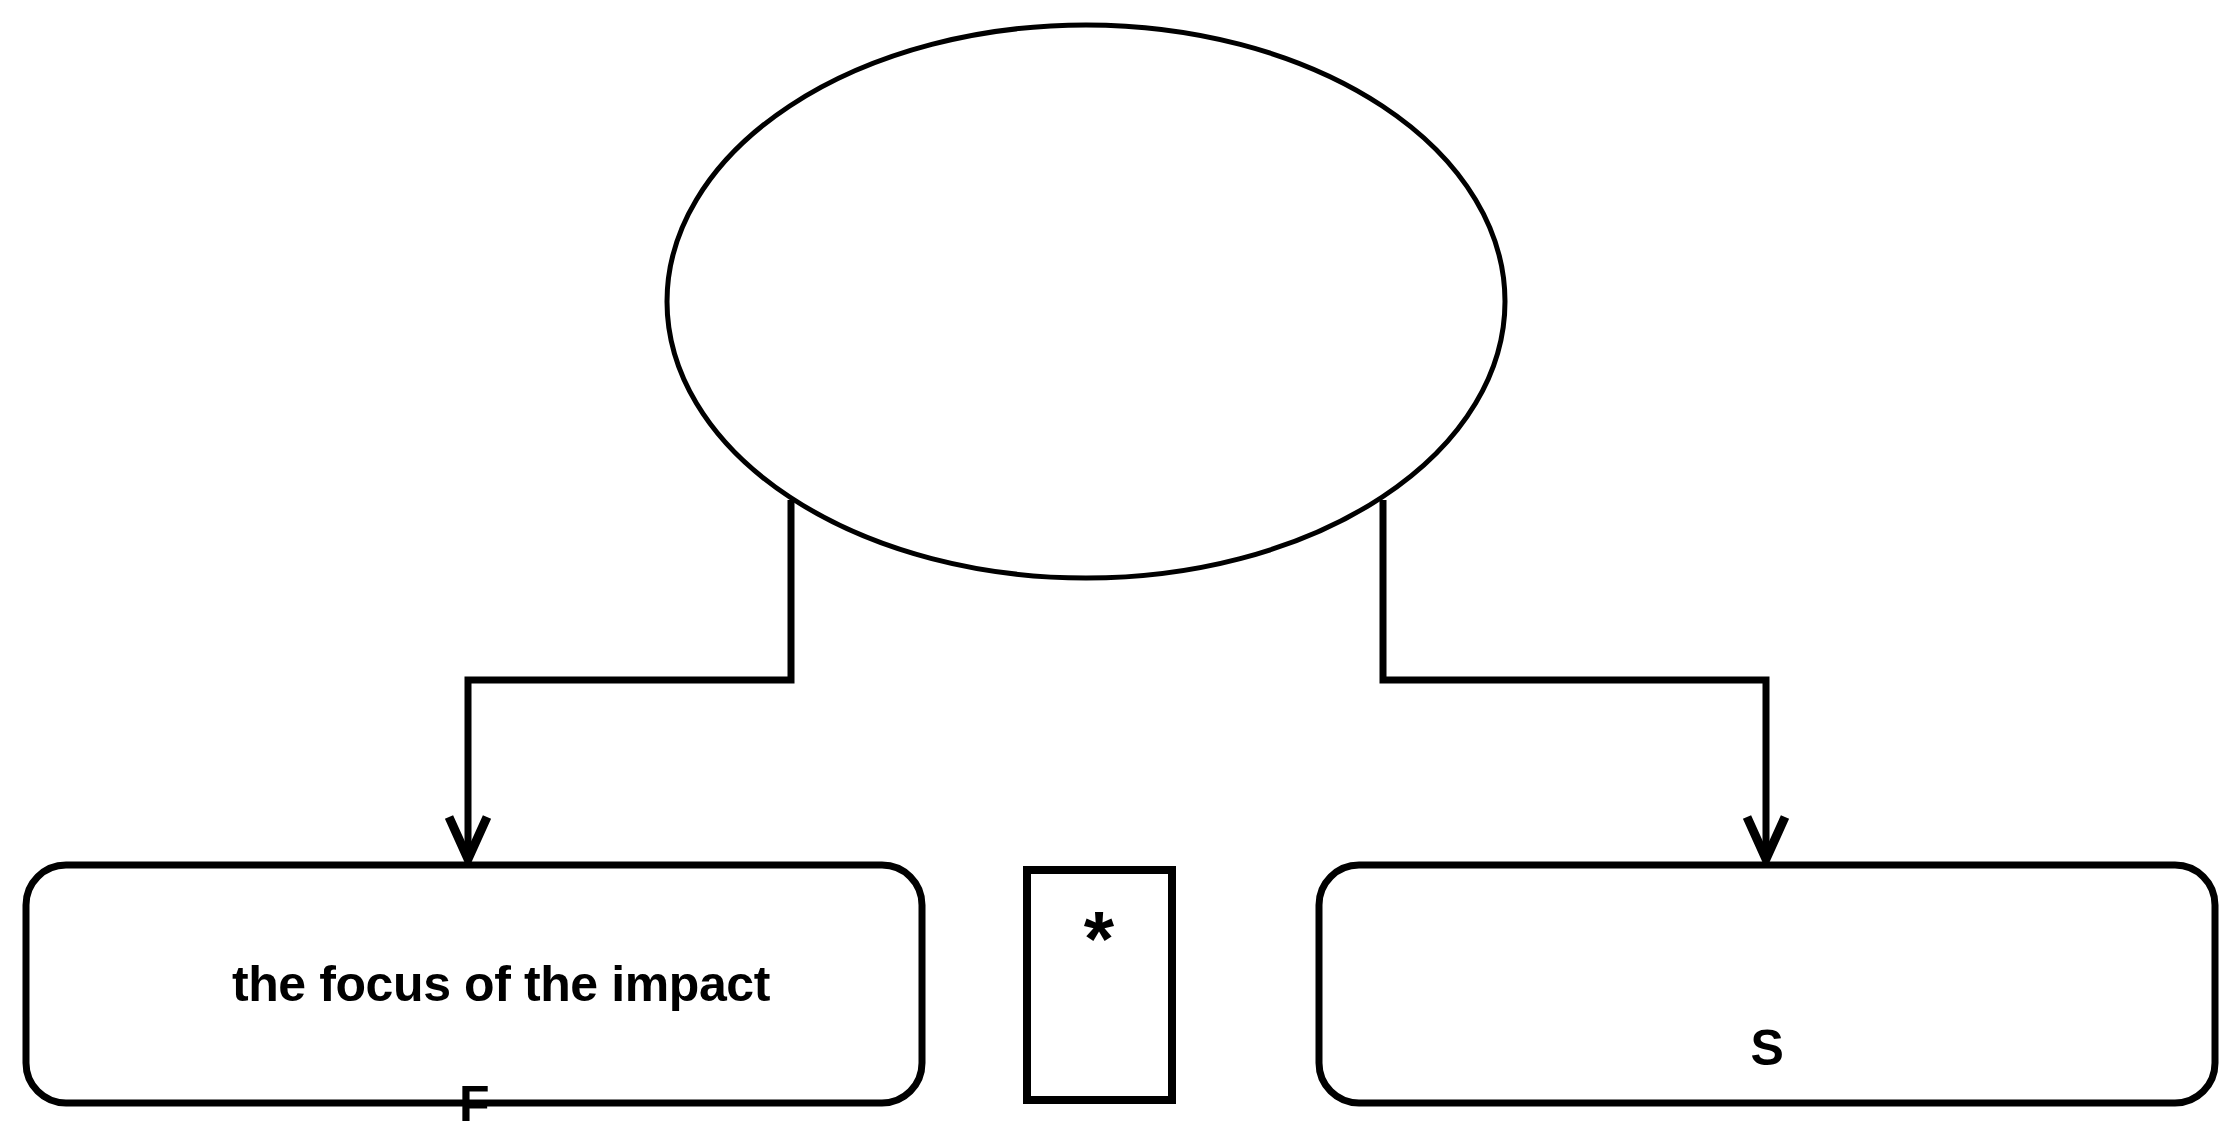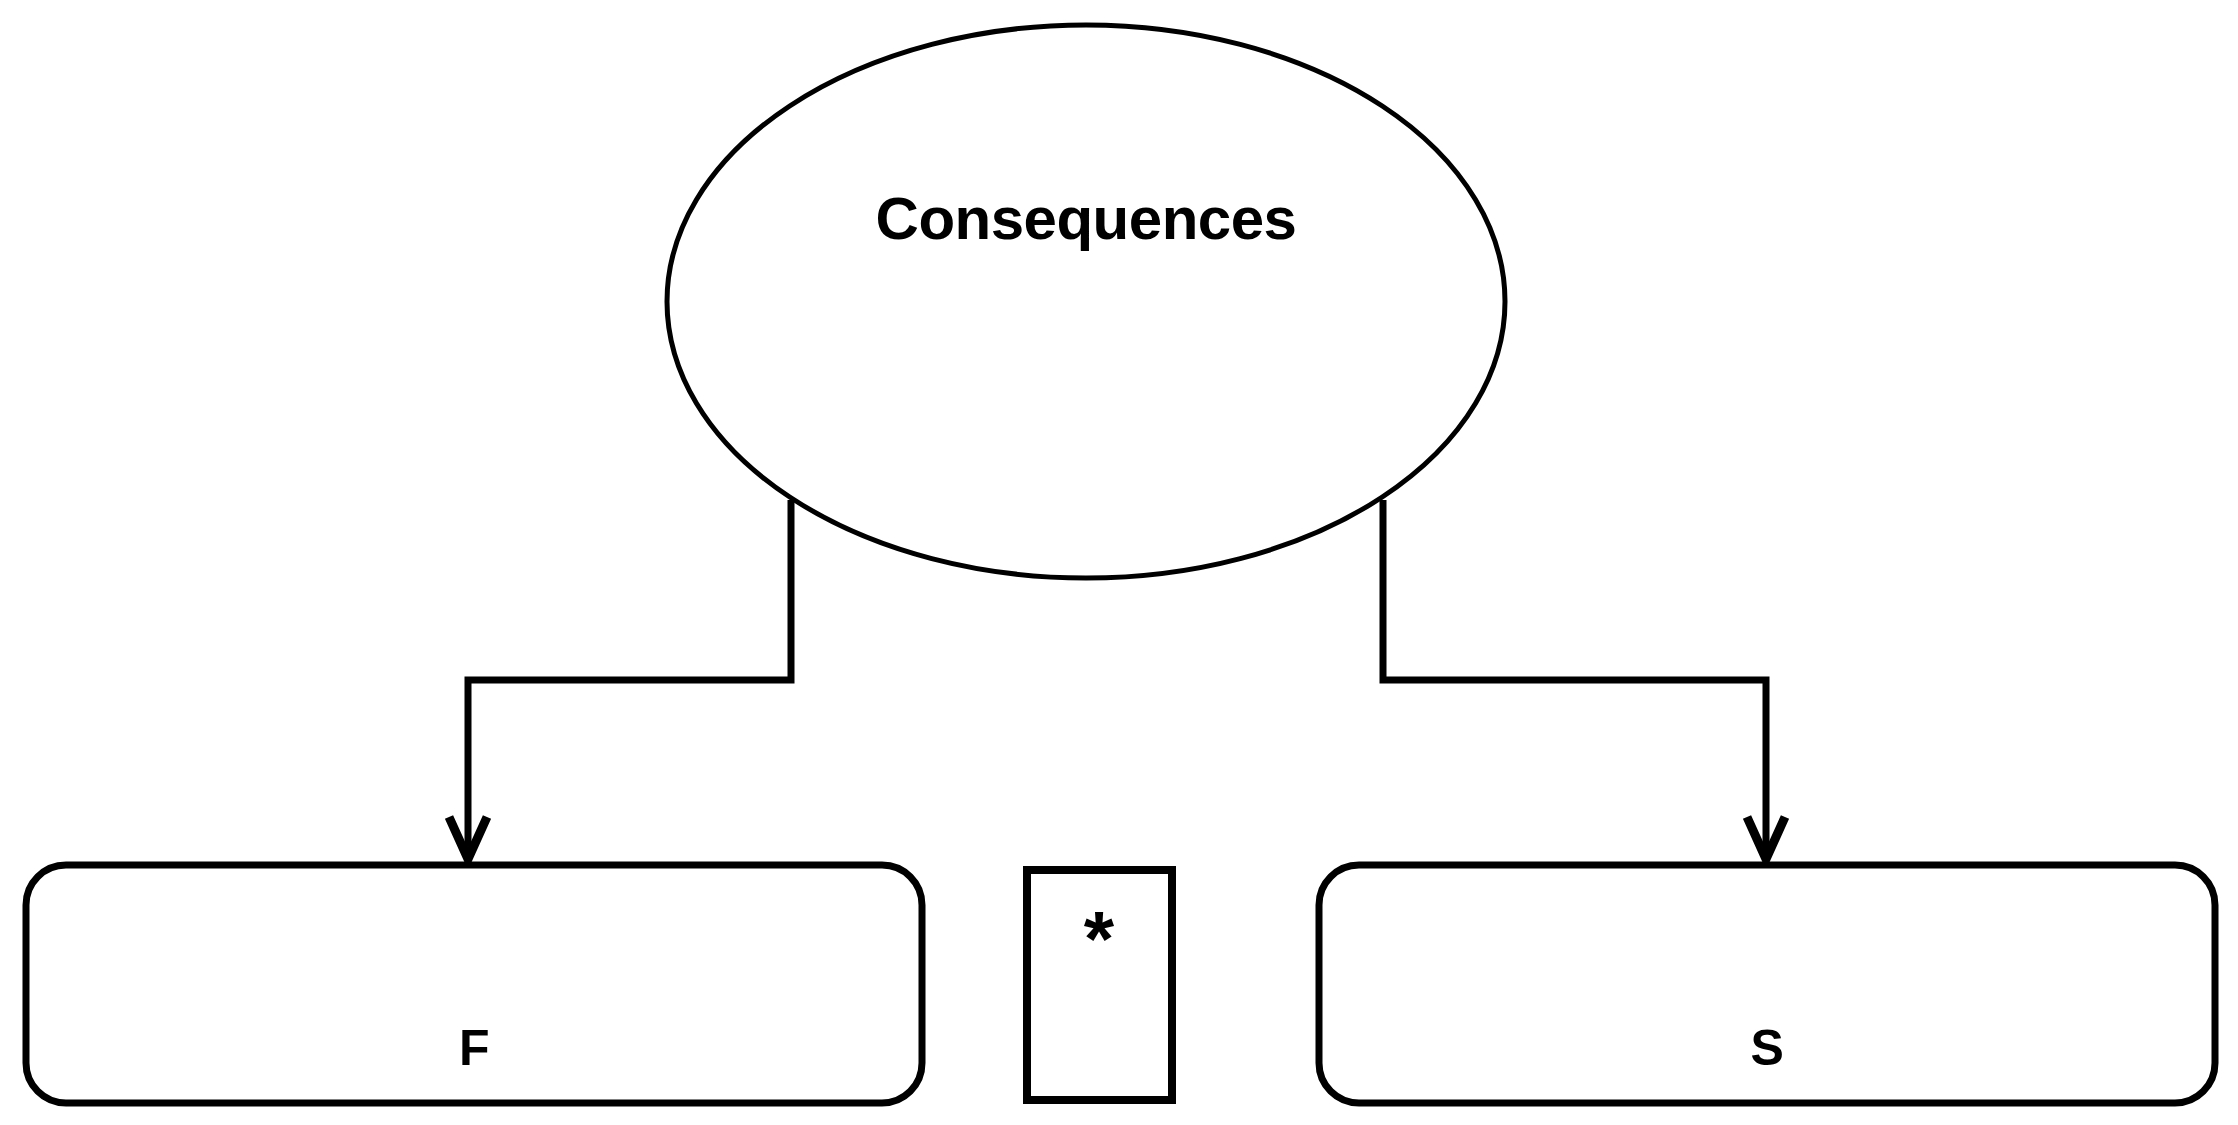--- a/index.html
+++ b/index.html
@@ -101,23 +101,23 @@
     </g>
 
     <rect x="26" y="865" width="896" height="238" rx="40" ry="40" fill="#ffffff" stroke="#000000" stroke-width="7"></rect>
 
     <rect x="1027" y="870" width="145" height="230" rx="0" ry="0" fill="#ffffff" stroke="#000000" stroke-width="8"></rect>
 
     <rect x="1319" y="865" width="896" height="238" rx="40" ry="40" fill="#ffffff" stroke="#000000" stroke-width="7"></rect>
 
   </svg>
 
-  <div class="node-label" id="root-label">Consequences</div>
 
   <div class="node-label" id="left-label">
+    <span>the focus of the impact</span>
     <span class="sym-line">F</span>
   </div>
 
   <div class="node-label" id="right-label">
     <span class="sym-line">S</span>
   </div>
 
   <div class="node-label" id="operator-label">*</div>
 
 </div>

